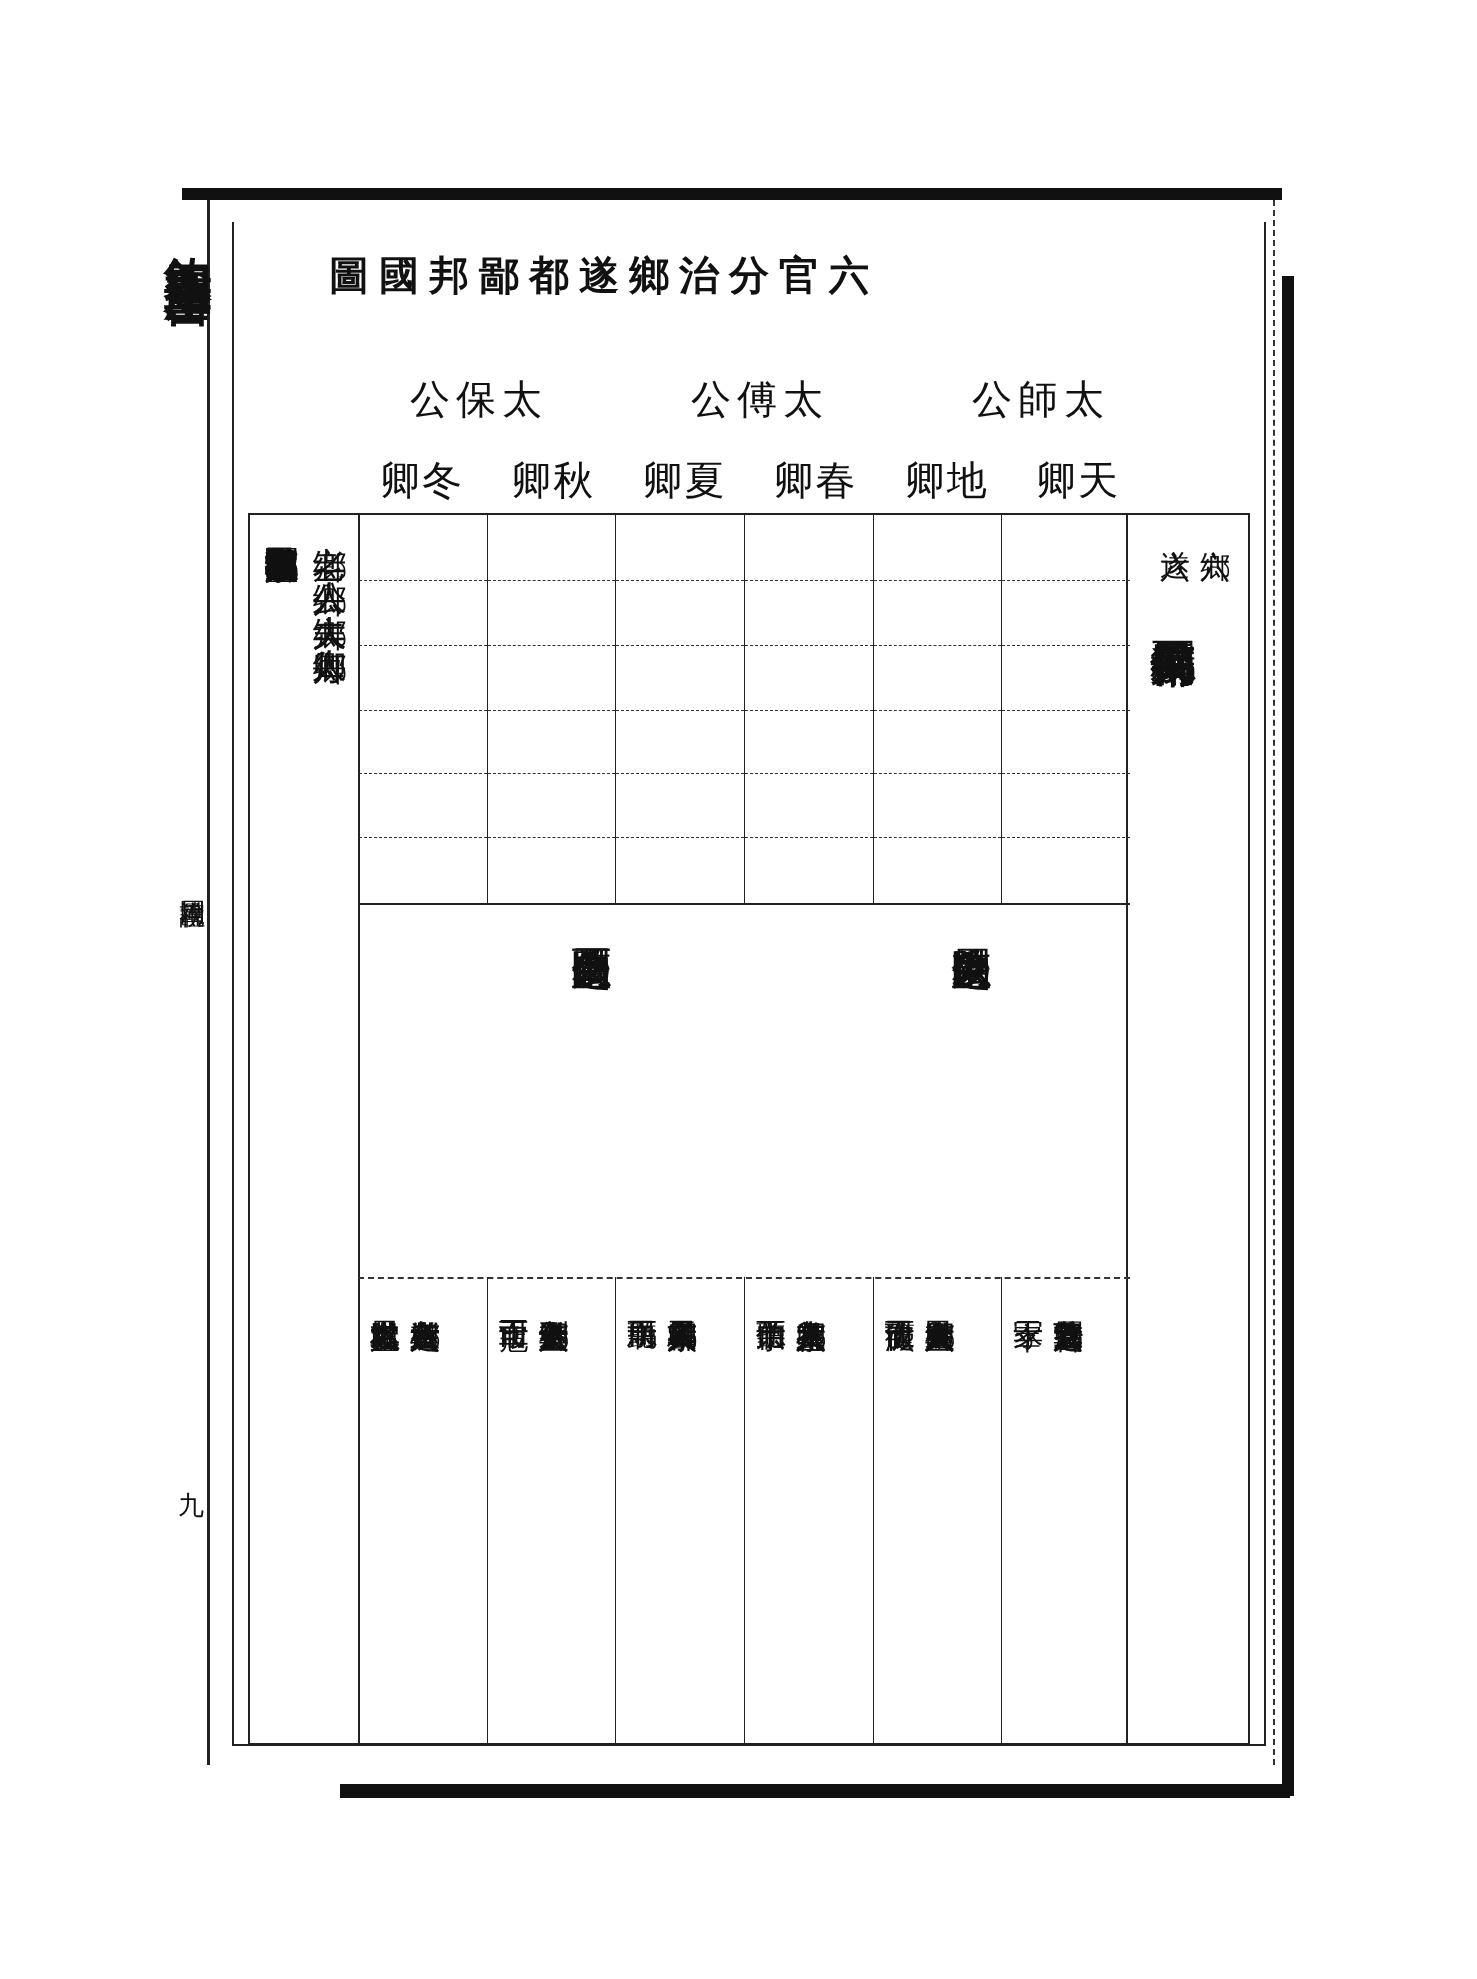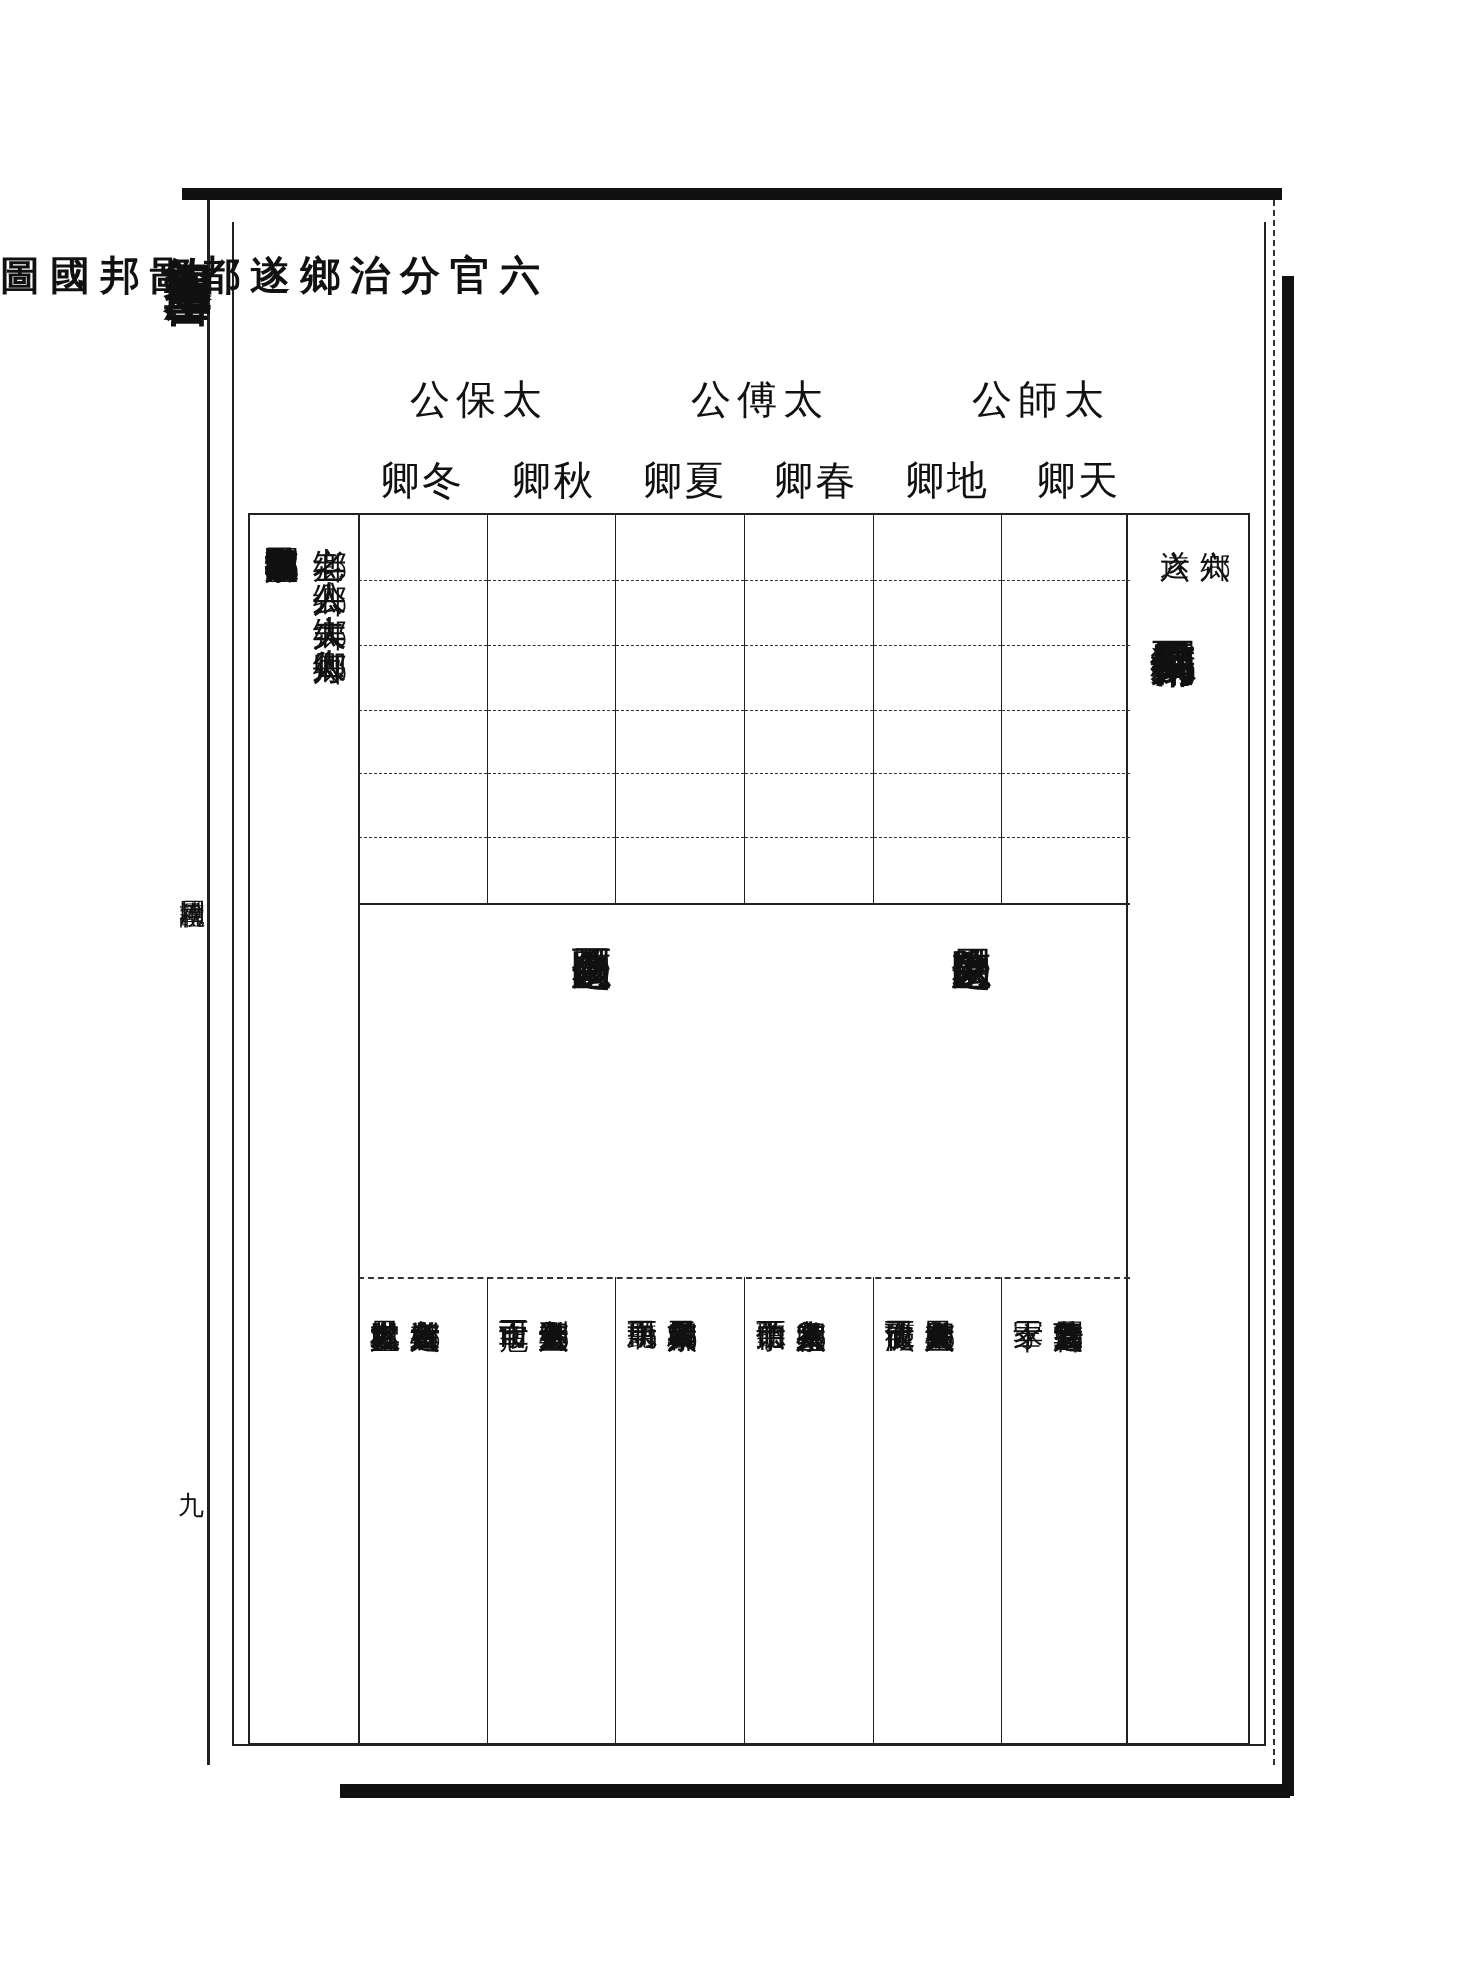--- a/index.html
+++ b/index.html
@@ -9,21 +9,21 @@
   }
   .vtext { writing-mode: vertical-rl; text-orientation: upright; }
   .heavy-top { position:absolute; left:182px; top:188px; width:1100px; height:12px; background:#111; }
   .heavy-bottom { position:absolute; left:340px; top:1784px; width:950px; height:14px; background:#111; }
   .heavy-right { position:absolute; left:1282px; top:276px; width:12px; height:1520px; background:#111; }
   .outer-frame { position:absolute; left:207px; top:200px; width:1063px; height:1565px; border-left:3px solid #222; border-right:2px dashed #333; }
   .inner-frame { position:absolute; left:232px; top:222px; width:1030px; height:1522px; border-left:2px solid #222; border-right:2px solid #222; border-bottom:2px solid #222; }
   .margin-title { position:absolute; left:158px; top:220px; font-size:48px; line-height:62px; letter-spacing:4px; font-weight:bold; }
   .margin-book { position:absolute; left:178px; top:880px; font-size:26px; line-height:30px; }
   .margin-page { position:absolute; left:178px; top:1488px; font-size:26px; }
-  .page-title { position:absolute; left:0; width:1208px; top:248px; text-align:left; font-size:40px; letter-spacing:10px; direction:rtl; font-weight:bold; }
+  .page-title { position:absolute; left:0; width:1208px; top:248px; text-align:center; font-size:40px; letter-spacing:10px; direction:rtl; font-weight:bold; }
   .dukes { position:absolute; left:410px; top:372px; width:700px; display:flex; flex-direction:row-reverse; justify-content:space-between; font-size:40px; letter-spacing:6px; }
   .ministers { position:absolute; left:380px; top:453px; width:740px; display:flex; flex-direction:row-reverse; justify-content:space-between; font-size:40px; letter-spacing:2px; }
   .rl { direction: rtl; unicode-bidi: bidi-override; }
   .grid { position:absolute; left:248px; top:513px; width:1002px; height:1232px; border:2px solid #222; box-sizing:border-box; }
   .left-col { position:absolute; left:0; top:0; width:108px; height:1228px; border-right:2px solid #222; }
   .left-col .sub { position:absolute; top:6px; font-size:34px; line-height:40px; }
   .right-col { position:absolute; right:0; top:0; width:120px; height:1228px; border-left:2px solid #222; }
   .right-col .small { position:absolute; top:12px; font-size:30px; line-height:38px; }
   .right-col .big { position:absolute; top:90px; left:16px; font-size:46px; line-height:60px; }
   .upper-cells { position:absolute; left:108px; top:0; width:772px; height:388px; display:flex; flex-direction:row-reverse; }

